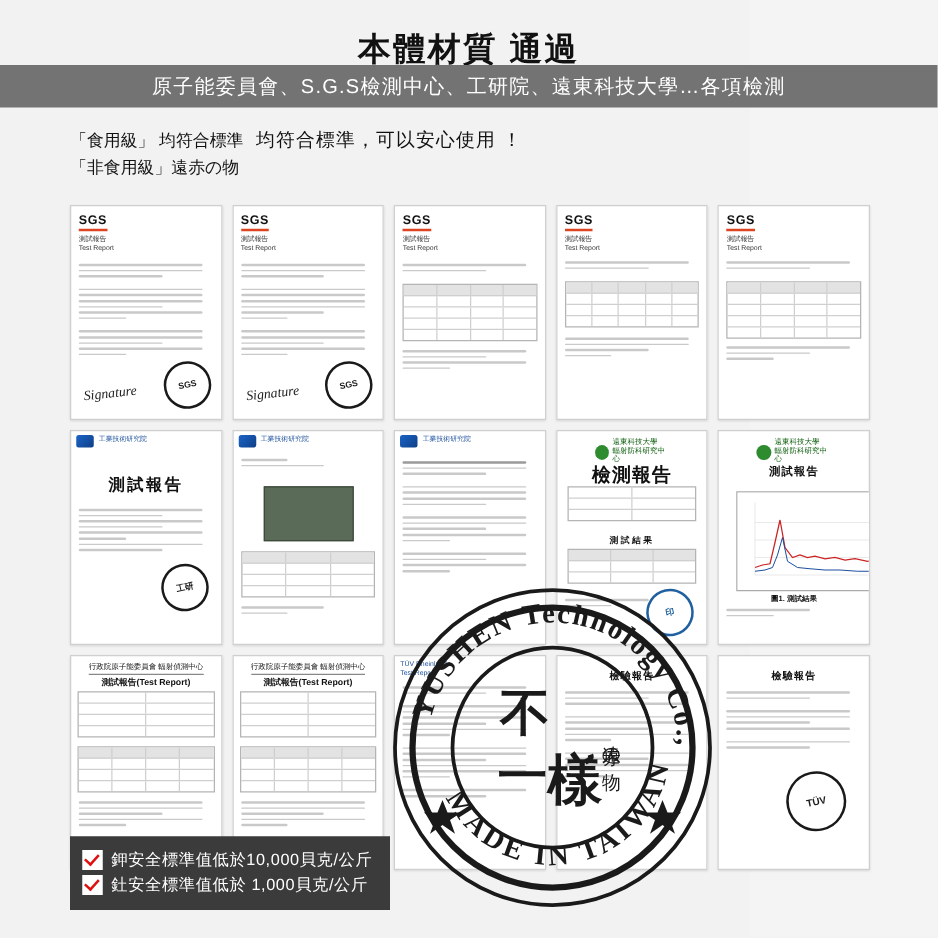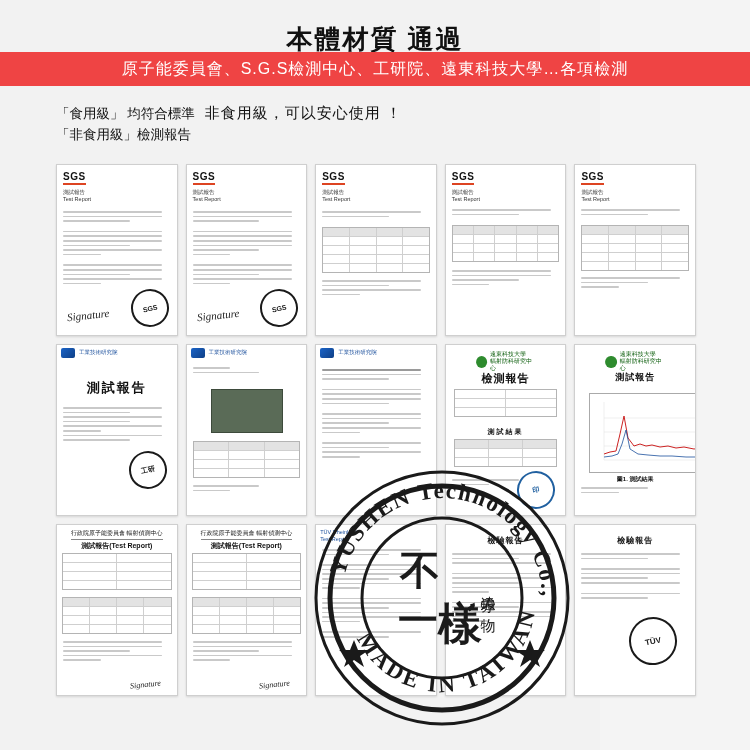--- a/index.html
+++ b/index.html
@@ -22,21 +22,21 @@
     top:22px;left:0;width:750px;
     text-align:center;
     font-size:26px;
     font-weight:bold;
     letter-spacing:2px;
     color:#111;
   }
   .header-bar{
     position:absolute;
     top:52px;left:0;width:750px;height:34px;
-    background:#ef4444;
+    background:#737373;
     color:#fff;
     display:flex;align-items:center;justify-content:center;
     font-size:16px;
     letter-spacing:1px;
   }
   
   .intro{
     position:absolute;
     left:56px;top:102px;
     color:#111;
@@ -190,23 +190,23 @@
 <div class="page">
 
   <div class="header-title">本體材質 通過</div>
   <div class="header-bar">
     <span>原子能委員會、S.G.S檢測中心、工研院、遠東科技大學…各項檢測</span>
   </div>
 
   <div class="intro">
     <div class="l2">
       <span>「食用級」 均符合標準</span>
-      <span class="big">非食用級，可以安心使用 ！</span>
-    </div>
-    <div>「非食用級」檢測報告</div>
+      <span class="big">均符合標準，可以安心使用 ！</span>
+    </div>
+    <div>「非食用級」遠赤の物</div>
   </div>
 
   <div class="grid">
 
     <div class="cert">
       <div class="sgs">SGS</div>
       <div class="doctitle">測試報告<br>Test Report</div>
       <div class="lines" style="top:46px;">
         <div class="ln l"></div>
           <div class="ln l"></div>
@@ -469,21 +469,21 @@
           <div class="ln l"></div>
         <div class="ln s"></div>
       </div>
     </div>
 
     <div class="cert">
       <div class="greenlogo">
         <div class="circ"></div>
         <div class="tx">遠東科技大學<br>輻射防科研究中心</div>
       </div>
-      <div class="bigtitle" style="top:26px;font-size:11px;letter-spacing:1px;">檢測報告</div>
+      <div class="bigtitle" style="top:26px;font-size:15px;letter-spacing:1px;">檢測報告</div>
       <div class="tbl" style="left:8px;right:8px;top:44px;">
         <div class="r">
             <div class="c"></div>
             <div class="c"></div>
           </div>
         <div class="r">
             <div class="c"></div>
             <div class="c"></div>
           </div>
         <div class="r">
@@ -743,14 +743,24 @@
       </text>
       <polygon points="46,176 50,186 61,186 52,192 56,203 46,196 36,203 40,192 31,186 42,186" fill="#1a1a1a"></polygon>
       <polygon points="222,176 226,186 237,186 228,192 232,203 222,196 212,203 216,192 207,186 218,186" fill="#1a1a1a"></polygon>
       <text x="180" y="120" font-family="Liberation Serif, serif" font-size="15" fill="#1a1a1a" writing-mode="tb" letter-spacing="2">遠赤の物</text>
       <text x="92" y="120" font-family="Liberation Serif, serif" font-size="40" font-weight="bold" fill="#1a1a1a">不</text>
       <text x="90" y="170" font-family="Liberation Serif, serif" font-size="40" font-weight="bold" fill="#1a1a1a">一</text>
       <text x="130" y="175" font-family="Liberation Serif, serif" font-size="44" font-weight="bold" fill="#1a1a1a">樣</text>
     </svg>
   </div>
 
+  <div class="notebox">
+    <div class="row">
+      <span class="chk"></span>
+      <span>鉀安全標準值低於10,000貝克/公斤</span>
+    </div>
+    <div class="row">
+      <span class="chk"></span>
+      <span>釷安全標準值低於  1,000貝克/公斤</span>
+    </div>
+  </div>
 
 </div>
 
 </body></html>

